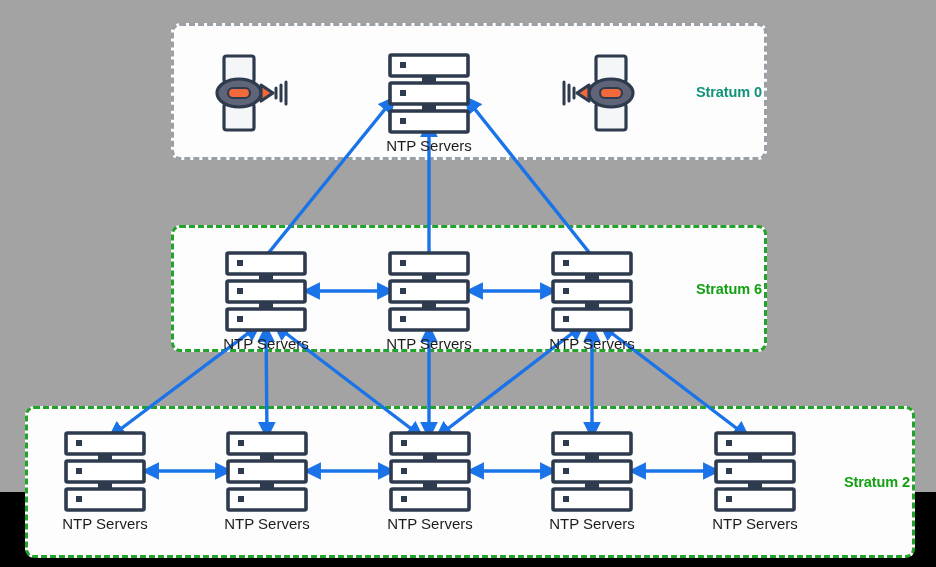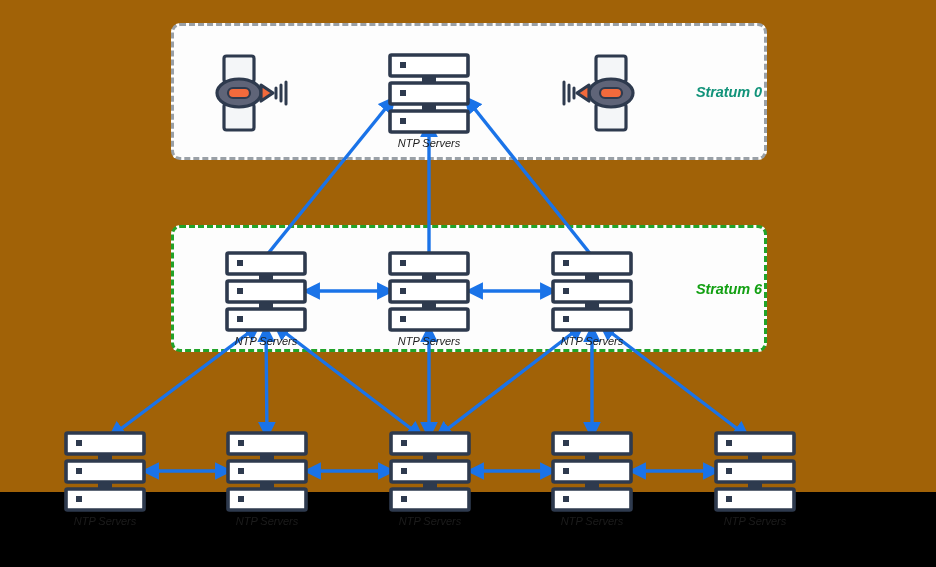--- a/index.html
+++ b/index.html
@@ -11,22 +11,21 @@
   body {
     width: 936px;
     height: 567px;
     overflow: hidden;
     font-family: "Liberation Sans", sans-serif;
   }
   #canvas {
     position: relative;
     width: 936px;
     height: 492px;
-    background: #a16207;
-    font-style: italic;
+    background: #a3a3a3;
   }
 
   
   .panel {
     position: absolute;
     background: #fdfdfd;
     border-style: dashed;
     border-width: 3px;
     border-radius: 9px;
     box-sizing: border-box;
@@ -59,21 +58,21 @@
   #label-stratum1 { color: #13a013; }
   #label-stratum2 { color: #13a013; }
 
   
   .node {
     position: absolute;
     transform: translateX(-50%);
     text-align: center;
   }
   .node-caption {
-    font-size: 11px;
+    font-size: 15px;
     color: #1c1c1c;
     white-space: nowrap;
     margin-top: 1px;
     line-height: 1.15;
   }
   .glyph { display: block; margin: 0 auto; }
 
   
   #wires {
     position: absolute;
@@ -88,20 +87,23 @@
 <div id="canvas">
 
   <div class="panel" id="panel-stratum0">
     <span class="panel-label" id="label-stratum0">Stratum 0</span>
   </div>
 
   <div class="panel" id="panel-stratum1">
     <span class="panel-label" id="label-stratum1">Stratum 6</span>
   </div>
 
+  <div class="panel" id="panel-stratum2">
+    <span class="panel-label" id="label-stratum2">Stratum 2</span>
+  </div>
 
   <svg id="wires" viewBox="0 0 936 567" xmlns="http://www.w3.org/2000/svg">
     <defs>
       <marker id="ah" markerWidth="5.2" markerHeight="5.2" refX="4.4" refY="2.6" orient="auto" markerUnits="strokeWidth">
         <path d="M0,0 L5.2,2.6 L0,5.2 z" fill="#1a73e8"></path>
       </marker>
       <marker id="ah-start" markerWidth="5.2" markerHeight="5.2" refX="0.8" refY="2.6" orient="auto" markerUnits="strokeWidth">
         <path d="M5.2,0 L0,2.6 L5.2,5.2 z" fill="#1a73e8"></path>
       </marker>
     </defs>

